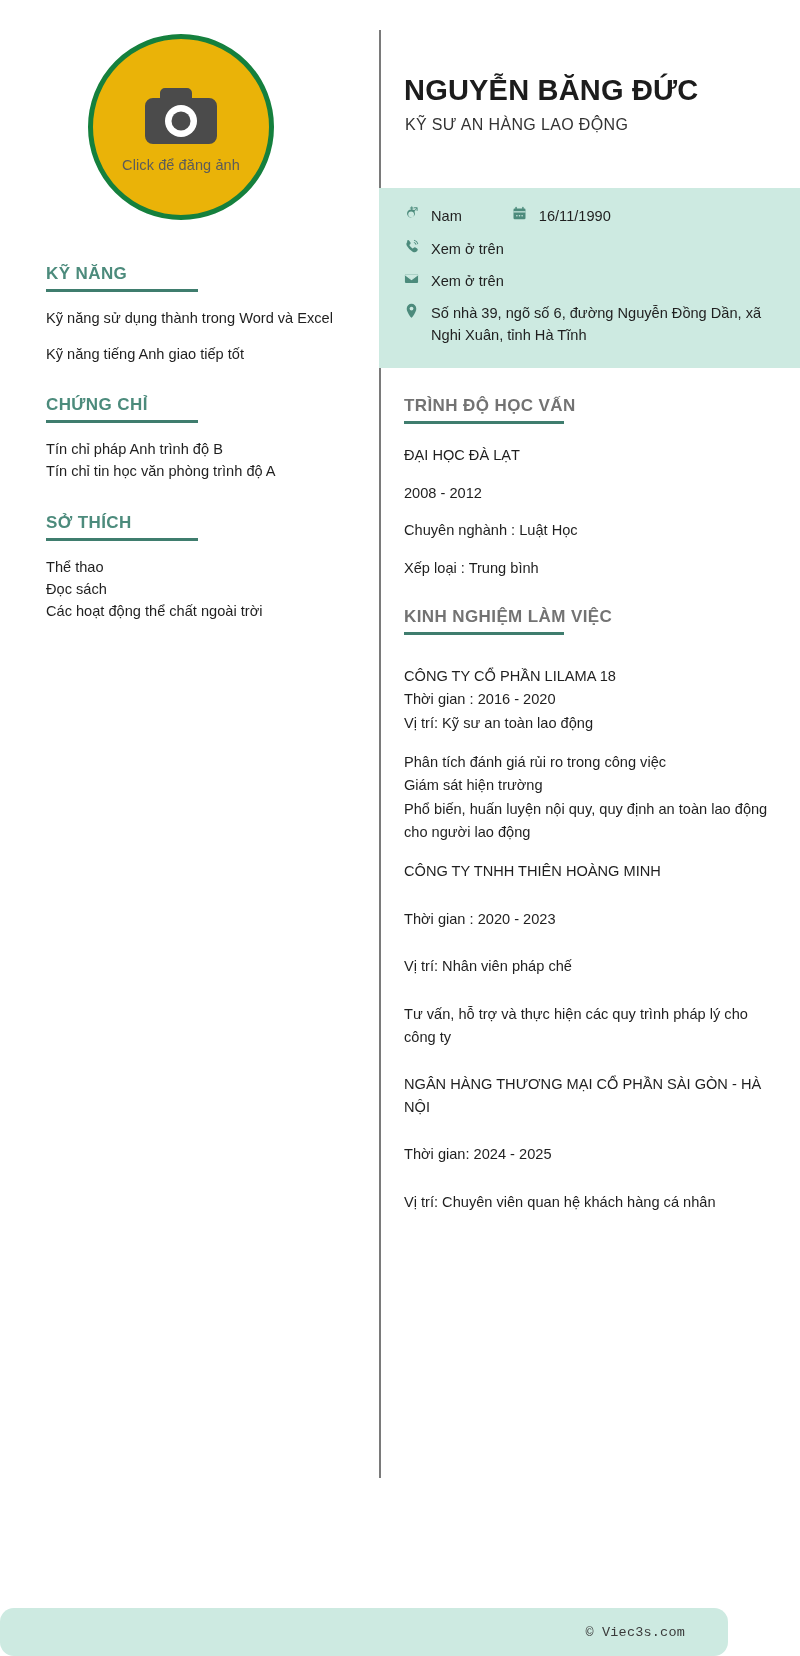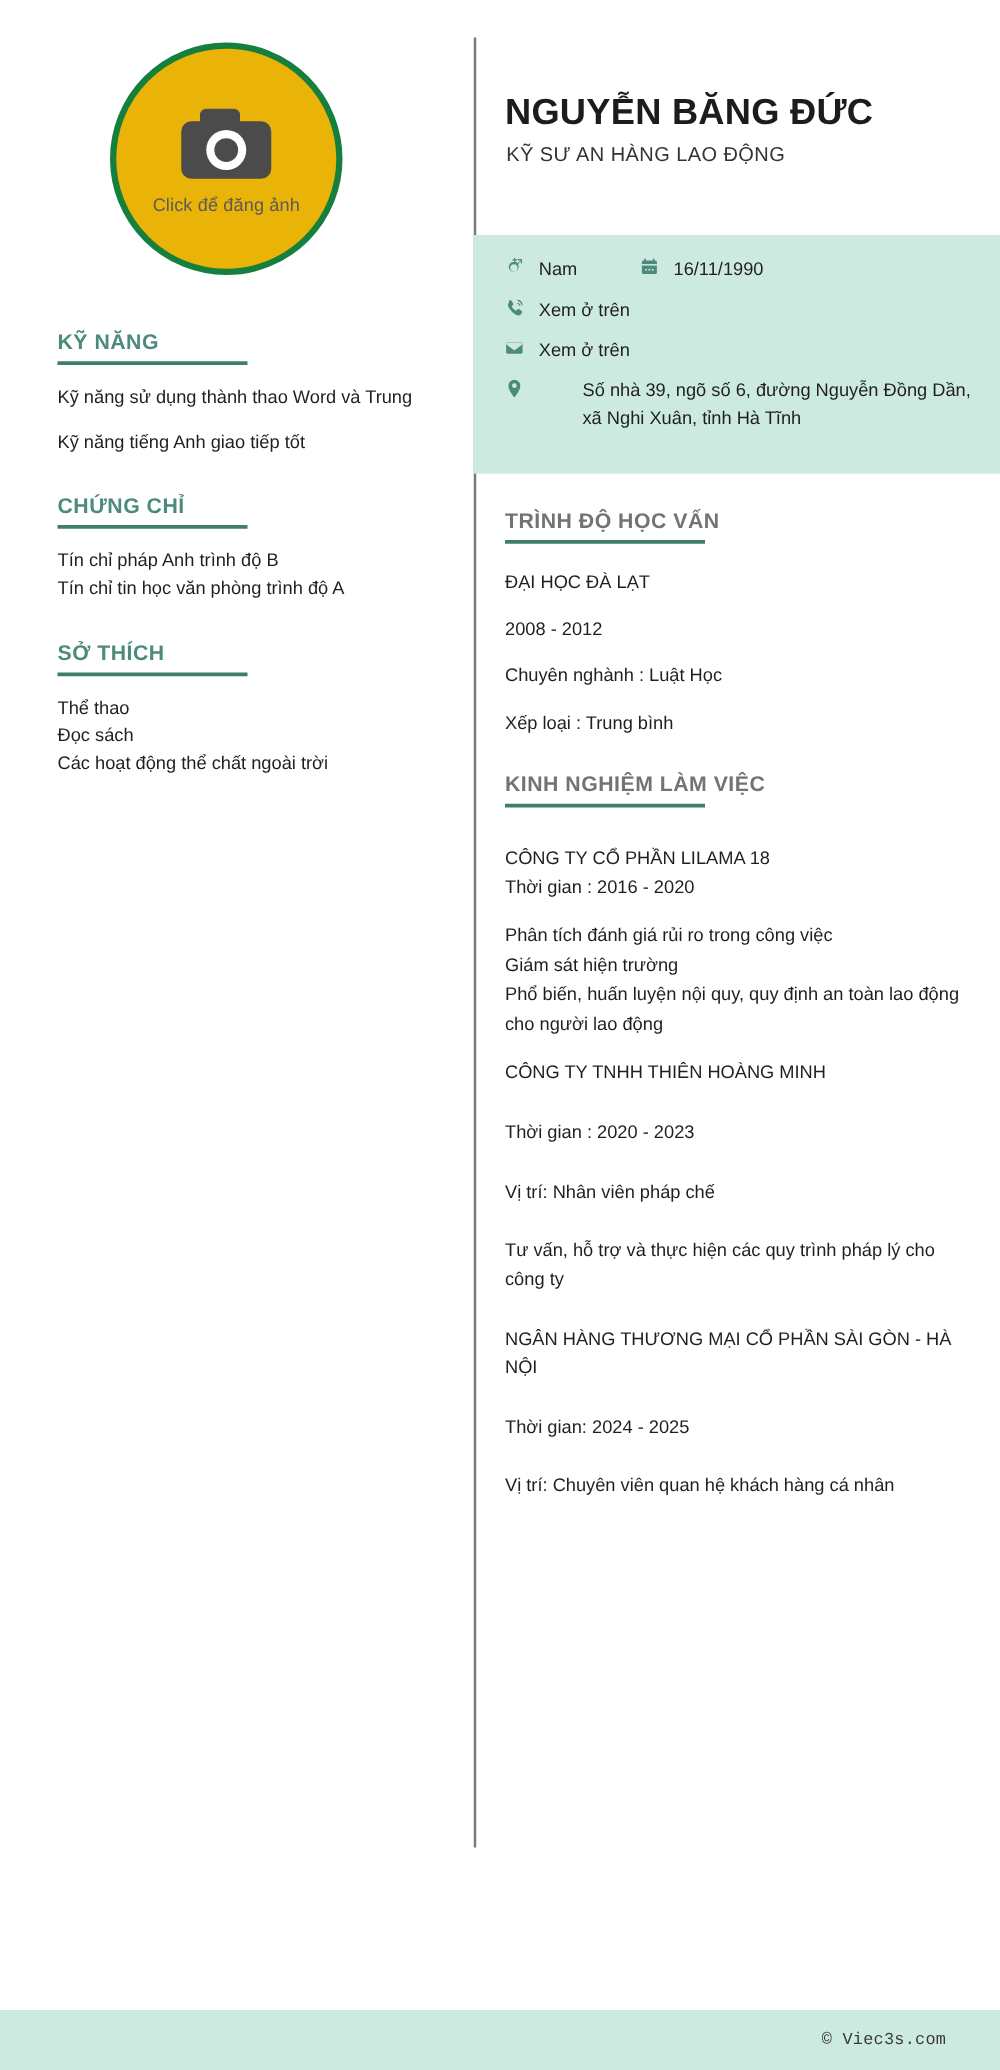--- a/index.html
+++ b/index.html
@@ -115,21 +115,21 @@
   .contact-band {
     margin-top: 54px;
     background: #cdeae1;
     padding: 17px 18px 18px 25px;
   }
   .c-row {
     display: flex;
     align-items: flex-start;
     margin-bottom: 10px;
   }
-  .c-row:last-child { margin-bottom: 15px; gap: 35px; }
+  .c-row:last-child { margin-bottom: 4px; }
   .c-icon {
     width: 22px;
     min-width: 22px;
     padding-top: 1px;
     display: flex;
     justify-content: flex-start;
   }
   .c-text {
     font-size: 14.6px;
     line-height: 1.52;
@@ -168,27 +168,28 @@
   .r-para.tight { margin-bottom: 0; line-height: 1.62; }
   .r-para.bold { font-weight: bold; }
   .gap-block { height: 15px; }
   .gap-small { height: 10px; }
 
   
   .footer {
     position: absolute;
     left: 0;
     bottom: 0;
-    width: 800px;
+    width: 728px;
     height: 48px;
     background: #cdeae1;
     display: flex;
     align-items: center;
     justify-content: flex-end;
     padding-right: 43px;
+    border-radius: 14px;
   }
   .footer-text {
     font-family: "Liberation Mono", monospace;
     font-size: 13.5px;
     color: #3a3a3a;
     letter-spacing: .2px;
   }
 </style>
 </head>
 <body>
@@ -206,21 +207,21 @@
           <circle cx="42" cy="39" r="16" fill="#ffffff"></circle>
           <circle cx="42" cy="39" r="9.5" fill="#4b4b4b"></circle>
         </svg>
       </span>
       <span class="photo-caption">Click để đăng ảnh</span>
     </div>
 
     <div class="side-section first">
       <div class="side-heading">KỸ NĂNG</div>
       <div class="side-rule"></div>
-      <div class="side-para">Kỹ năng sử dụng thành thao Word và Trung</div>
+      <div class="side-para">Kỹ năng sử dụng thành trong Word và Excel</div>
       <div class="side-para">Kỹ năng tiếng Anh giao tiếp tốt</div>
     </div>
 
     <div class="side-section">
       <div class="side-heading">CHỨNG CHỈ</div>
       <div class="side-rule"></div>
       <div class="side-line">Tín chỉ pháp Anh trình độ B</div>
       <div class="side-line">Tín chỉ tin học văn phòng trình độ A</div>
     </div>
 
@@ -312,20 +313,21 @@
     <div class="r-section exp">
       <div class="r-heading">KINH NGHIỆM LÀM VIỆC</div>
       <div class="r-rule w2"></div>
 
 
       <div class="gap-small"></div>
 
       <div>
         <div class="r-para tight">CÔNG TY CỔ PHẦN LILAMA 18</div>
         <div class="r-para tight">Thời gian : 2016 - 2020</div>
+        <div class="r-para tight">Vị trí: Kỹ sư an toàn lao động</div>
         <div class="gap-block"></div>
         <div class="r-para tight">Phân tích đánh giá rủi ro trong công việc</div>
         <div class="r-para tight">Giám sát hiện trường</div>
         <div class="r-para tight">Phổ biến, huấn luyện nội quy, quy định an toàn lao động cho người lao động</div>
       </div>
 
       <div class="gap-block"></div>
 
       <div>
         <div class="r-para">CÔNG TY TNHH THIÊN HOÀNG MINH</div>

